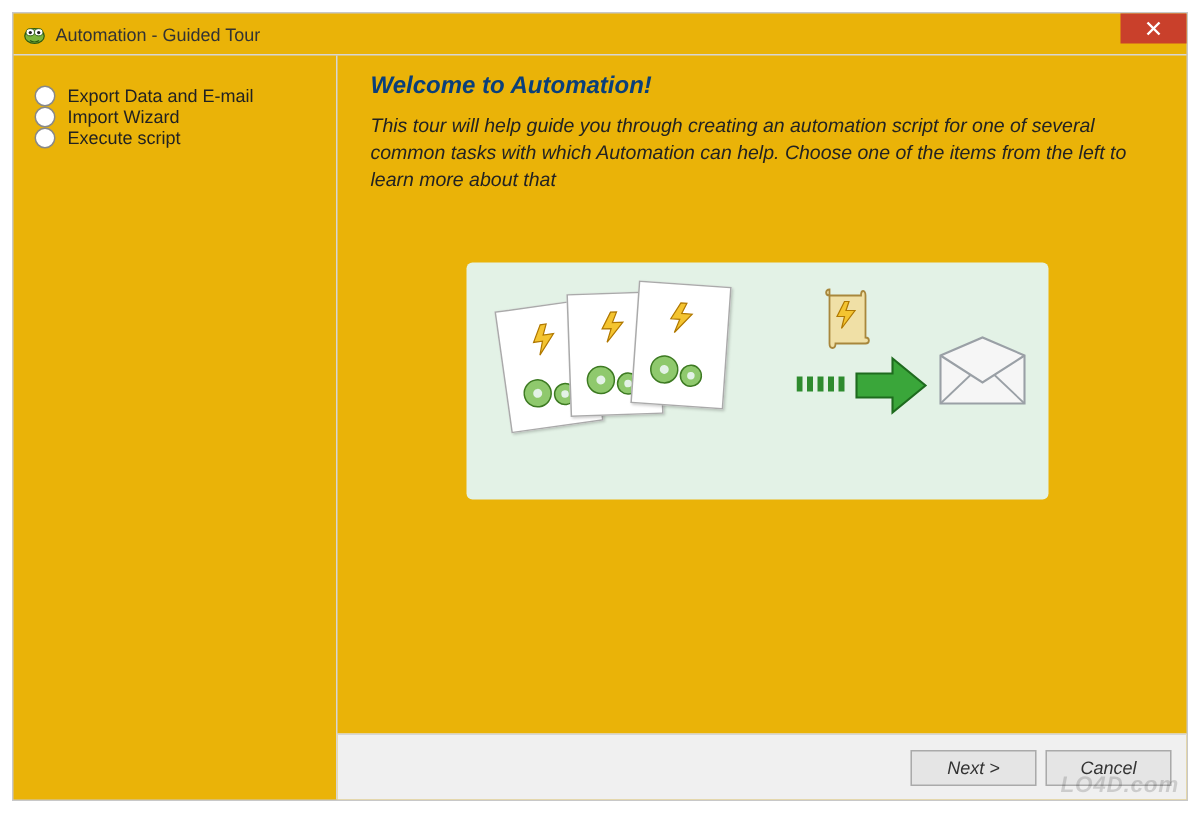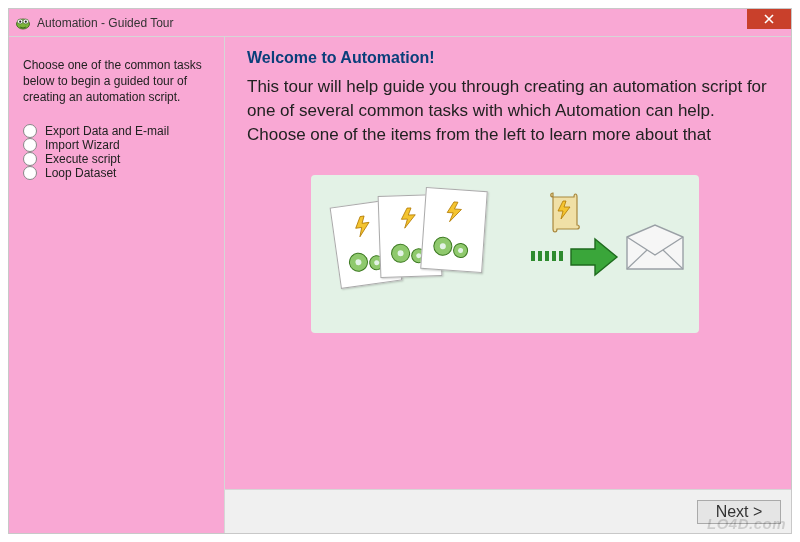--- a/index.html
+++ b/index.html
@@ -10,21 +10,21 @@
     width: 800px;
     height: 542px;
     position: relative;
     overflow: hidden;
   }
   .outer {
     position: absolute;
     left: 8px; top: 8px;
     width: 784px; height: 526px;
     border: 1px solid #c8c8c8;
-    background: #f9a8d4;
+    background: #eab308;
   }
   .titlebar {
     height: 28px;
     border-bottom: 1px solid #d6d6d6;
     display: flex;
     align-items: center;
     padding: 0 0 0 6px;
     position: relative;
   }
   .titlebar .icon {
@@ -78,30 +78,31 @@
     background: #fff;
   }
   .radio-row span {
     color: #222;
     font-size: 12px;
   }
   .main {
     flex: 1;
     position: relative;
     padding: 12px 18px 56px 22px;
+    font-style: italic;
   }
   .main-title {
     color: #0a3f7a;
     font-size: 16px;
     font-weight: bold;
     margin-bottom: 8px;
   }
   .main-text {
     color: #222;
-    font-size: 17px;
+    font-size: 13px;
     line-height: 1.4;
   }
   .illus {
     position: absolute;
     left: 86px;
     top: 138px;
     width: 388px;
     height: 158px;
     background: #e3f2e6;
     border-radius: 4px;
@@ -143,21 +144,21 @@
     justify-content: flex-end;
     padding-right: 10px;
     gap: 6px;
   }
   .btn {
     min-width: 84px;
     height: 24px;
     border: 1px solid #aaa;
     background: #e5e5e5;
     color: #333;
-    font-size: 16px;
+    font-size: 12px;
     display: flex;
     align-items: center;
     justify-content: center;
     cursor: pointer;
     padding: 0 10px;
   }
   .watermark {
     position: absolute;
     right: 14px;
     bottom: 10px;
@@ -191,37 +192,32 @@
       <svg width="10" height="10" viewBox="0 0 10 10">
         <line x1="1" y1="1" x2="9" y2="9" stroke="#fff" stroke-width="1.6"></line>
         <line x1="9" y1="1" x2="1" y2="9" stroke="#fff" stroke-width="1.6"></line>
       </svg>
     </div>
   </div>
 
   <div class="body">
 
     <div class="sidebar">
-      <div class="sidebar-desc">Choose one of the common tasks below to begin a guided tour of creating an automation script.</div>
 
       <div class="radio-row">
         <span class="radio"></span>
         <span>Export Data and E-mail</span>
       </div>
       <div class="radio-row">
         <span class="radio"></span>
         <span>Import Wizard</span>
       </div>
       <div class="radio-row">
         <span class="radio"></span>
         <span>Execute script</span>
-      </div>
-      <div class="radio-row">
-        <span class="radio"></span>
-        <span>Loop Dataset</span>
       </div>
     </div>
 
     <div class="main">
       <div class="main-title">Welcome to Automation!</div>
       <div class="main-text">This tour will help guide you through creating an automation script for one of several common tasks with which Automation can help. Choose one of the items from the left to learn more about that</div>
 
       <div class="illus">
         <div class="docs">
           <div class="doc" style="left:0;top:16px;transform:rotate(-8deg);">
@@ -279,19 +275,20 @@
         <svg class="envelope" width="64" height="52" viewBox="0 0 64 52">
           <polygon points="4,14 32,2 60,14 60,46 4,46" fill="#f6f6f6" stroke="#9aa0a6" stroke-width="1.4"></polygon>
           <polyline points="4,14 32,32 60,14" fill="none" stroke="#9aa0a6" stroke-width="1.4"></polyline>
           <polyline points="4,46 24,27" fill="none" stroke="#9aa0a6" stroke-width="1.2"></polyline>
           <polyline points="60,46 40,27" fill="none" stroke="#9aa0a6" stroke-width="1.2"></polyline>
         </svg>
       </div>
 
       <div class="footer">
         <div class="btn">Next &gt;</div>
+        <div class="btn">Cancel</div>
       </div>
     </div>
 
   </div>
 </div>
 
 <div class="watermark">LO4D.com</div>
 
 </body></html>

